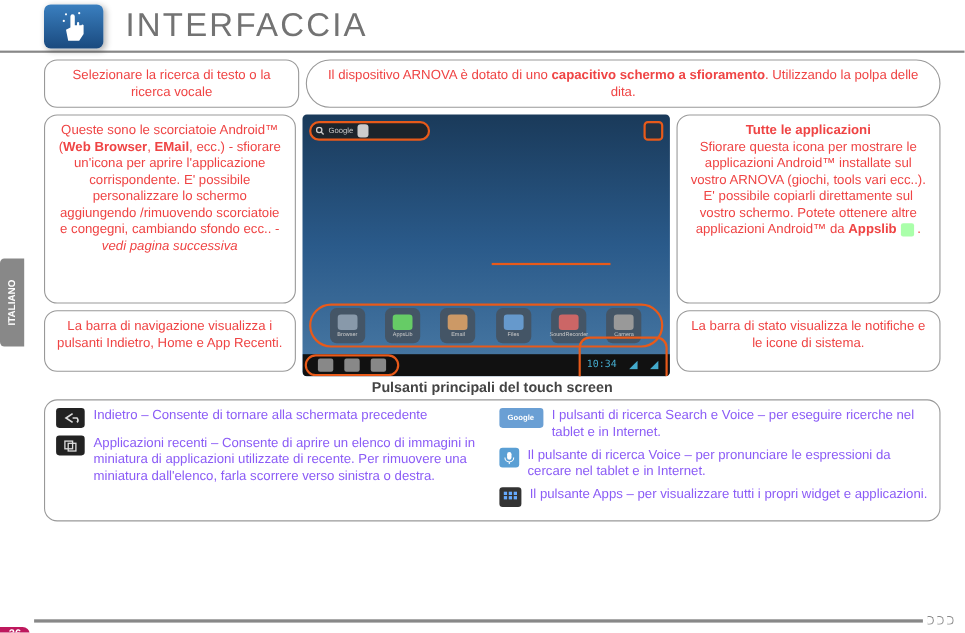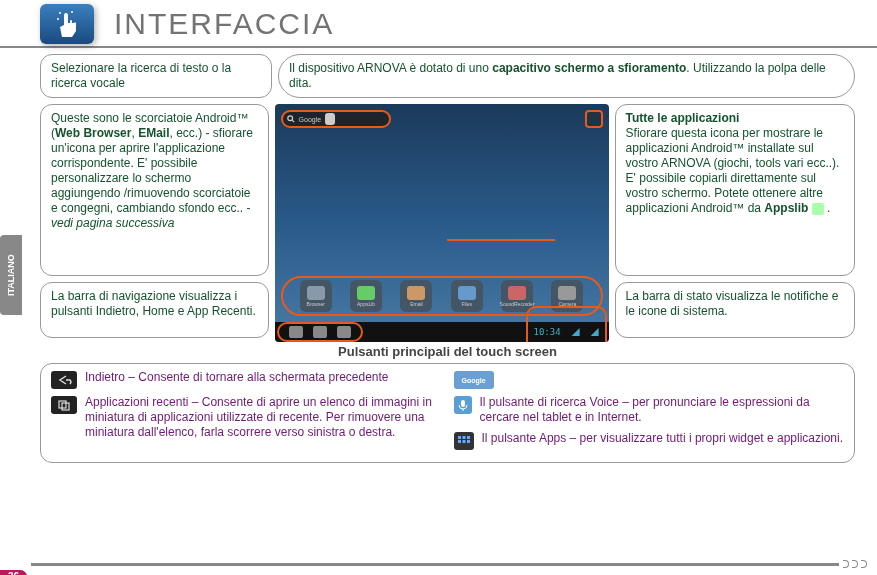--- a/index.html
+++ b/index.html
@@ -9,21 +9,21 @@
   .touch-logo { width: 54px; height: 40px; background: linear-gradient(180deg,#3a7fbf 0%,#1a4a7f 100%); border-radius: 6px; display: flex; align-items: center; justify-content: center; position: relative; box-shadow: 2px 2px 6px rgba(0,0,0,0.3); }
   .touch-logo svg { width: 30px; height: 30px; }
   .title { font-family: Impact, 'Arial Black', sans-serif; font-size: 30px; letter-spacing: 2px; color: #737373; margin-left: 20px; }
   
   .lang-tab { position: absolute; left: 0; top: 235px; width: 22px; height: 80px; background: #888; color: #fff; font-size: 9px; font-weight: bold; writing-mode: vertical-rl; transform: rotate(180deg); display: flex; align-items: center; justify-content: center; border-radius: 0 4px 4px 0; }
   
   .content { padding: 6px 22px 0 40px; }
   
   .row { display: flex; gap: 6px; margin-bottom: 6px; }
   
-  .box { border: 1px solid #999; border-radius: 12px; padding: 6px 10px; font-family: 'Trebuchet MS', sans-serif; font-size: 12px; line-height: 1.25; color: #14532d; }
+  .box { border: 1px solid #999; border-radius: 12px; padding: 6px 10px; font-family: 'Trebuchet MS', sans-serif; font-size: 12px; line-height: 1.25; color: #ef4444; text-align: center; }
   .box-narrow { width: 232px; flex-shrink: 0; }
   .box-wide { flex: 1; border-radius: 22px; }
   
   .mid-row { display: flex; gap: 6px; margin-bottom: 2px; }
   .col-left { width: 232px; display: flex; flex-direction: column; gap: 6px; }
   .col-center { width: 334px; position: relative; }
   .col-right { width: 244px; display: flex; flex-direction: column; gap: 6px; }
   
   .screenshot { width: 334px; height: 238px; background: linear-gradient(180deg, #1a3a5a 0%, #2a5a8a 50%, #4a7aa5 100%); border-radius: 4px; position: relative; overflow: hidden; }
   .ss-searchbar { position: absolute; top: 6px; left: 6px; width: 110px; height: 18px; background: rgba(30,30,30,0.8); border: 2px solid #e85a1a; border-radius: 10px; display: flex; align-items: center; padding: 0 4px; gap: 4px; }
@@ -50,21 +50,21 @@
   
   .bottom-box { border: 1px solid #999; border-radius: 12px; padding: 6px 10px; display: flex; gap: 12px; font-family: 'Trebuchet MS', sans-serif; font-size: 12px; }
   .bcol { flex: 1; }
   .bitem { display: flex; gap: 8px; margin-bottom: 6px; align-items: flex-start; }
   .bicon { width: 26px; height: 18px; flex-shrink: 0; background: #222; border-radius: 3px; display: flex; align-items: center; justify-content: center; margin-top: 1px; }
   .bicon svg { width: 16px; height: 12px; fill: #ddd; }
   .bicon-google { background: #6a9fd4; width: 40px;}
   .bicon-google span { font-size: 7px; color: #fff; font-weight: bold; }
   .bicon-voice { background: #5a9fd4; width: 18px; }
   .bicon-apps { background: #333; width: 20px;}
-  .btext { flex: 1; line-height: 1.25; color: #701a75; }
+  .btext { flex: 1; line-height: 1.25; color: #8b5cf6; }
   
   .footer { position: absolute; bottom: 4px; left: 0; right: 0; height: 14px; display: flex; align-items: center; }
   .footer-num { background: #be185d; color: #fff; font-size: 10px; font-weight: bold; padding: 1px 8px; border-radius: 0 8px 8px 0; margin-top: 24px; }
   .footer-bar { flex: 1; height: 3px; background: #888; margin-left: 4px; }
   .footer-bumps { width: 30px; height: 8px; display: flex; gap: 3px; margin-left: 4px; margin-right: 4px;}
   .bump { width: 6px; height: 8px; border: 1px solid #888; border-left: none; border-radius: 0 6px 6px 0; }
   
   .appslib-ico { display: inline-block; width: 12px; height: 12px; background: #afa; border-radius: 2px; vertical-align: middle; }
   
   b { font-weight: bold; }
@@ -187,20 +187,21 @@
             </svg>
           </div>
         <div class="btext">Applicazioni recenti – Consente di aprire un elenco di immagini in miniatura di applicazioni utilizzate di recente. Per rimuovere una miniatura dall'elenco, farla scorrere verso sinistra o destra.</div>
       </div>
     </div>
     <div class="bcol">
       <div class="bitem">
         <div class="bicon bicon-google">
             <span>Google</span>
           </div>
+        <div class="btext">I pulsanti di ricerca Search e Voice – per eseguire ricerche nel tablet e in Internet.</div>
       </div>
       <div class="bitem">
         <div class="bicon bicon-voice">
             <svg viewBox="0 0 16 12">
               <rect x="6" y="1" width="4" height="7" rx="2" fill="#fff"></rect>
               <path d="M4 6 A4 4 0 0 0 12 6 M8 10 L8 12" stroke="#fff" fill="none"></path>
             </svg>
           </div>
         <div class="btext">Il pulsante di ricerca Voice – per pronunciare le espressioni da cercare nel tablet e in Internet.</div>
       </div>

